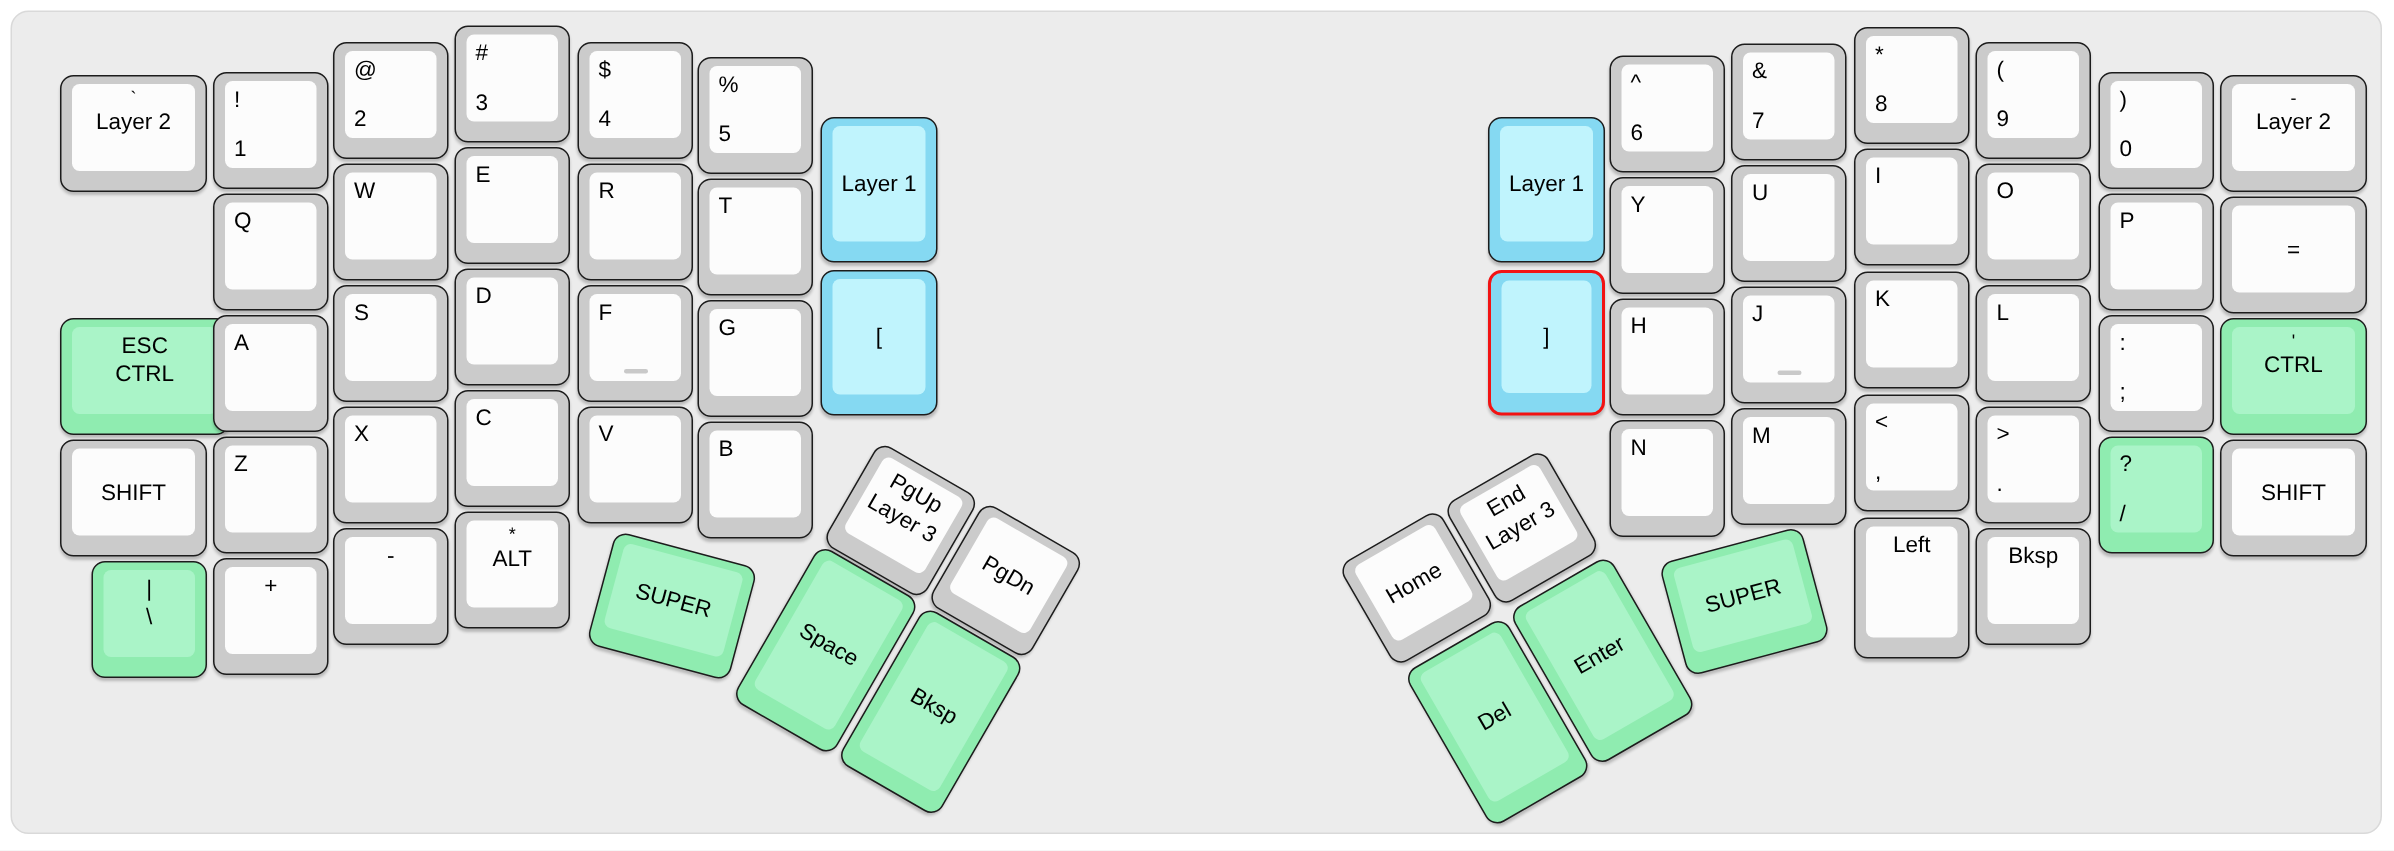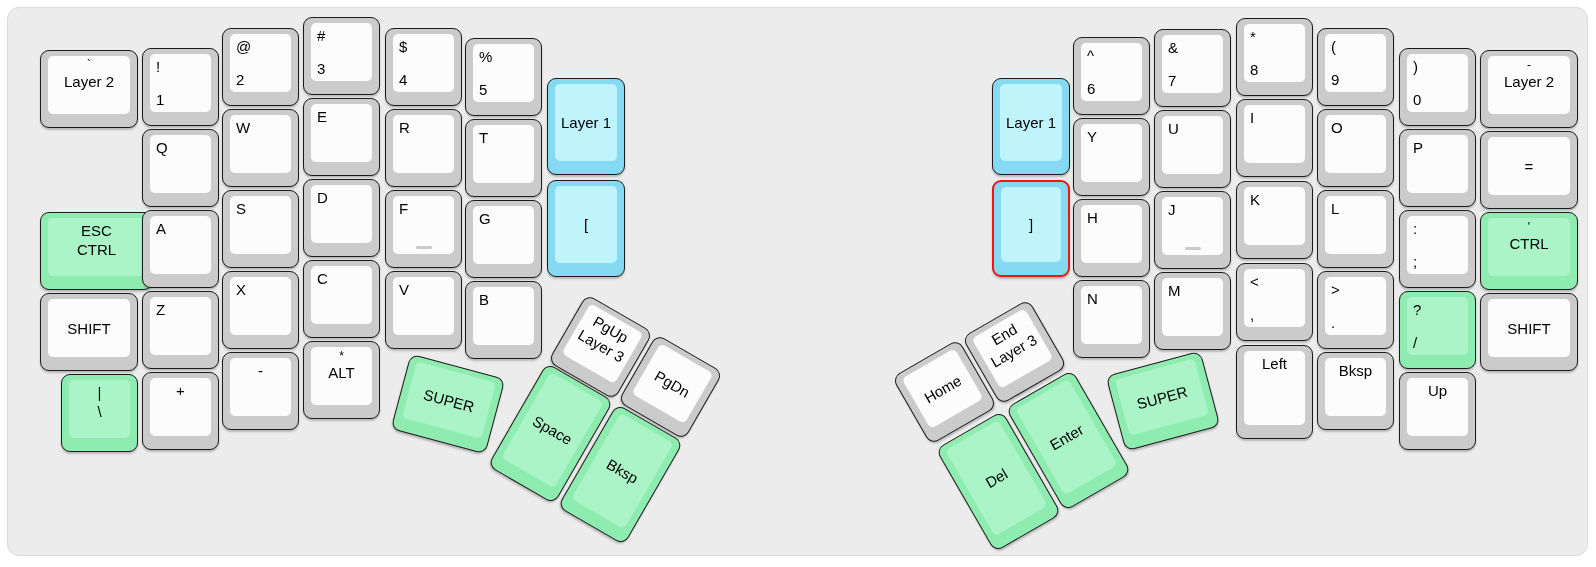--- a/index.html
+++ b/index.html
@@ -341,25 +341,20 @@
         <div class="line">:</div>
         <div class="line">;</div>
       </div>
     </div>
     <div class="key mode-tl" style="left: 1399px; top: 291px; width: 77px; height: 78px; background: rgb(143, 236, 176); border-color: rgb(28, 28, 28);">
       <div class="face" style="background: rgb(170, 244, 200); color: rgb(0, 0, 0);">
         <div class="line">?</div>
         <div class="line">/</div>
       </div>
     </div>
-    <div class="key mode-ct" style="left: 1399px; top: 372px; width: 77px; height: 78px; background: rgb(203, 203, 203); border-color: rgb(28, 28, 28);">
-      <div class="face" style="background: rgb(252, 252, 252); color: rgb(0, 0, 0);">
-        <div class="line">Up</div>
-      </div>
-    </div>
     <div class="key mode-ct small1" style="left: 1480px; top: 50px; width: 98px; height: 78px; background: rgb(203, 203, 203); border-color: rgb(28, 28, 28);">
       <div class="face" style="background: rgb(252, 252, 252); color: rgb(0, 0, 0);">
         <div class="line">-</div>
         <div class="line">Layer 2</div>
       </div>
     </div>
     <div class="key mode-c" style="left: 1480px; top: 131px; width: 98px; height: 78px; background: rgb(203, 203, 203); border-color: rgb(28, 28, 28);">
       <div class="face" style="background: rgb(252, 252, 252); color: rgb(0, 0, 0);">
         <div class="line">=</div>
       </div>

